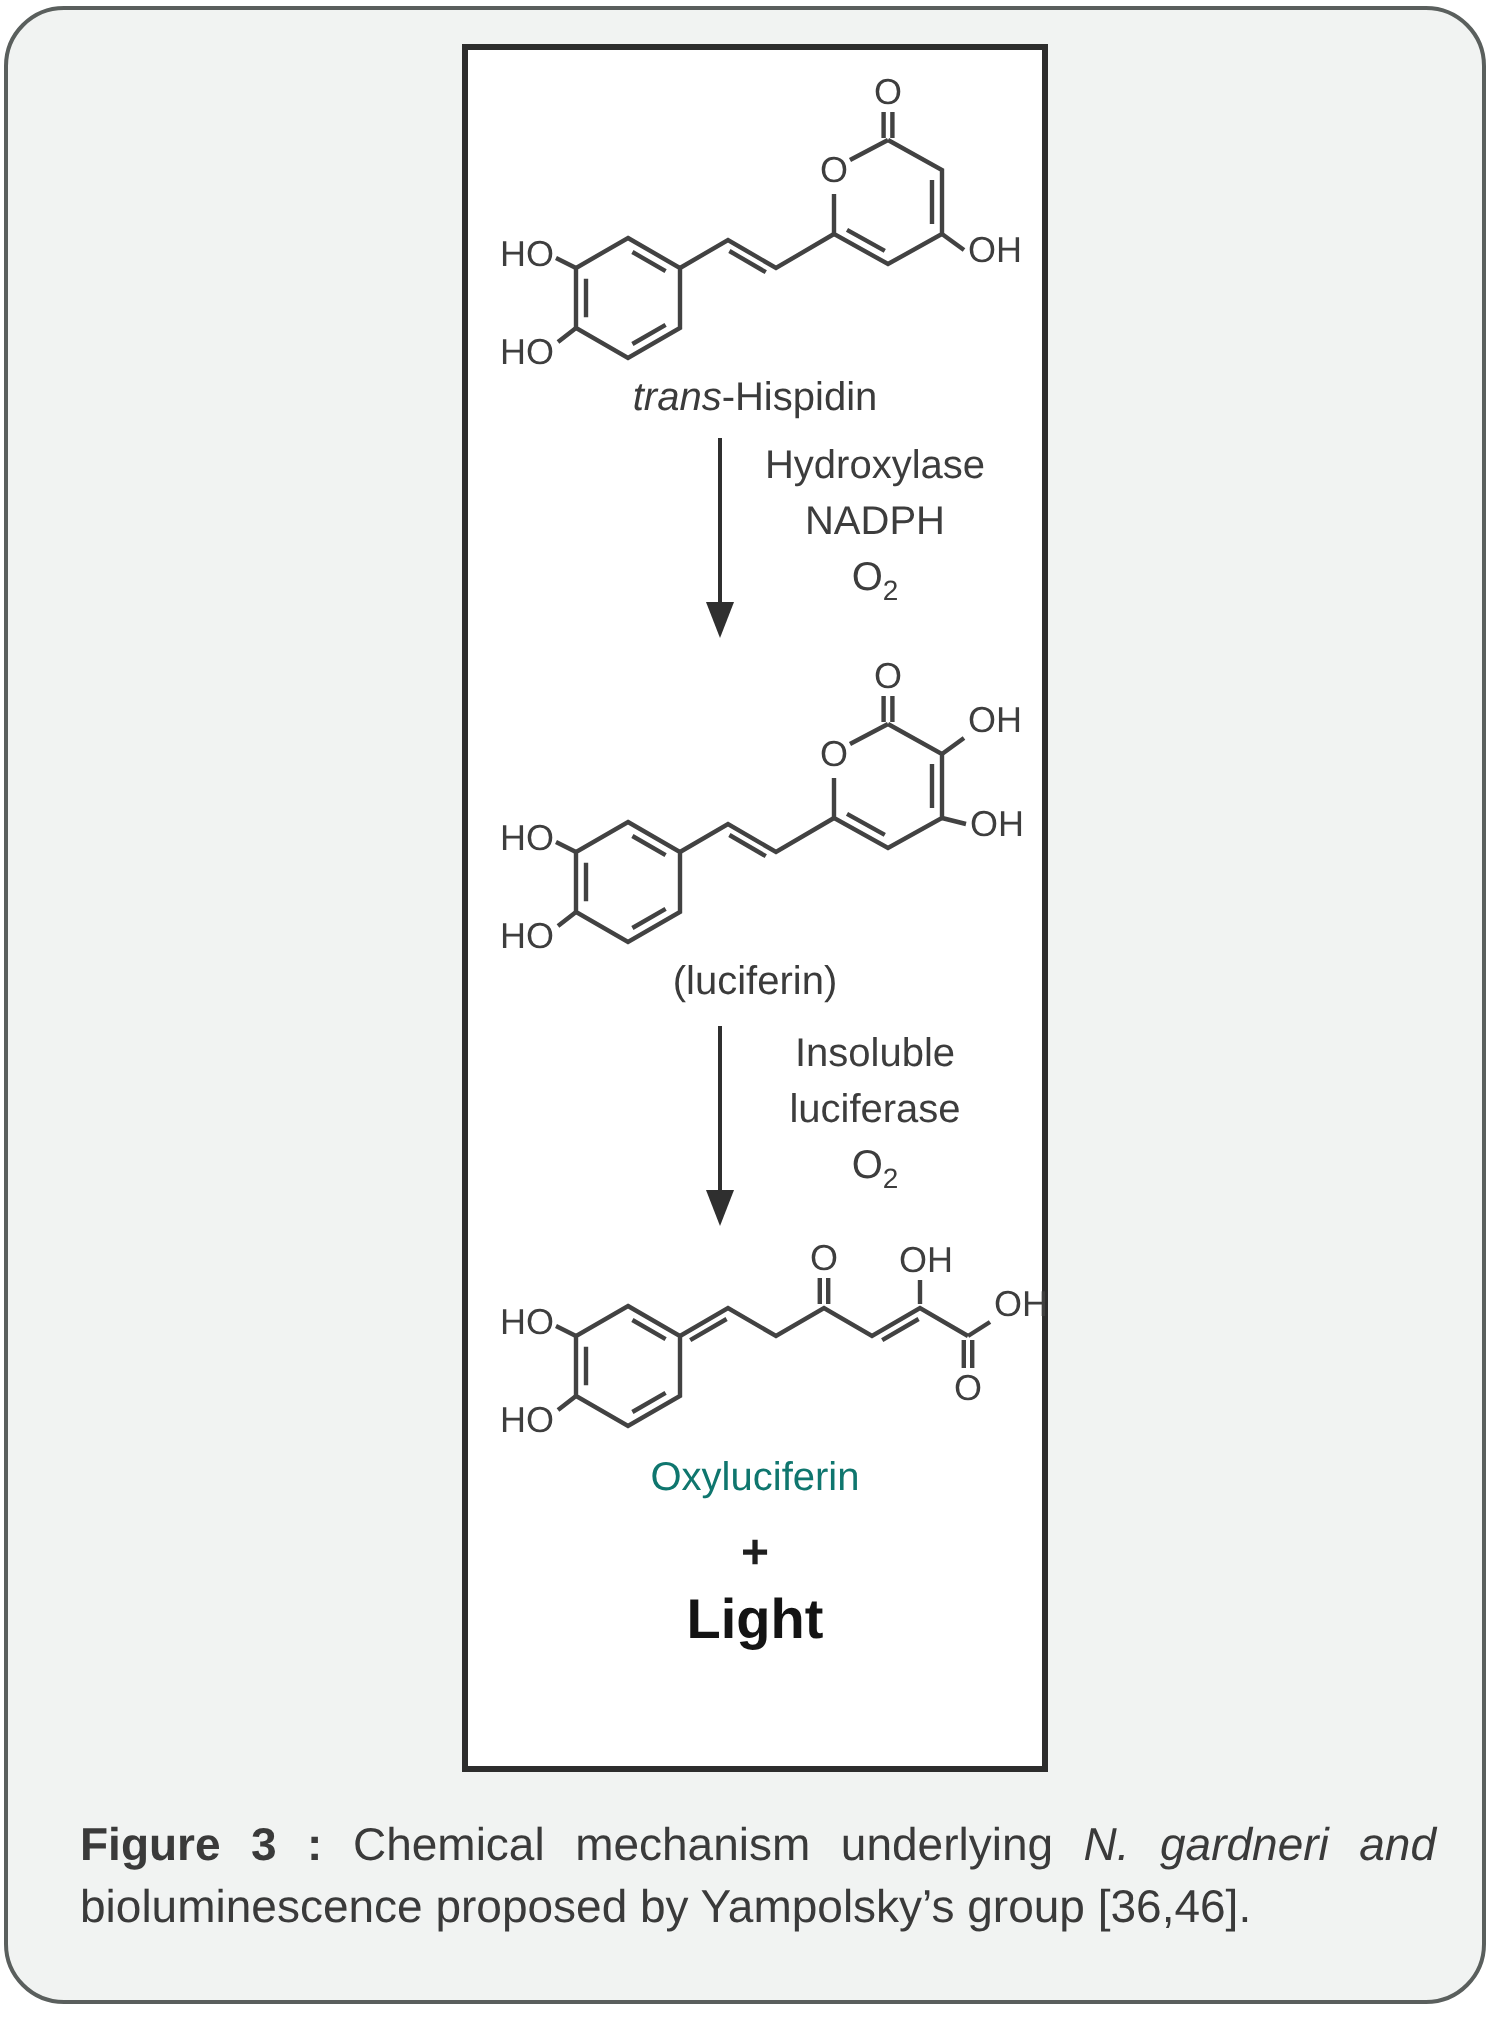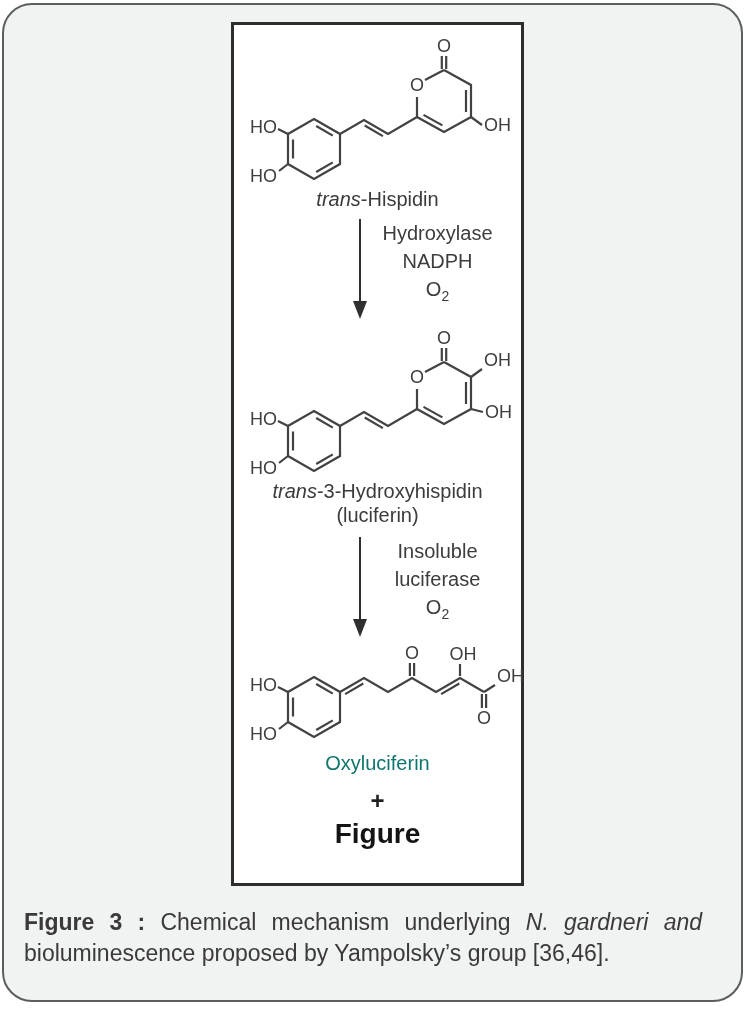--- a/index.html
+++ b/index.html
@@ -33,21 +33,21 @@
     font-size:20px;line-height:28px;color:#3d3d3d;
   }
   .arrow-text sub{font-size:14px;}
   .m-top-12{margin-top:12px;}
   .m-top-10{margin-top:10px;}
   .m-top-8{margin-top:8px;}
   .product-name{font-size:20px;line-height:24px;color:#0f766e;margin-top:6px;}
   .product-plus{font-size:24px;line-height:28px;font-weight:bold;color:#1f1f1f;margin-top:12px;}
   .product-light{font-size:28px;line-height:34px;font-weight:bold;color:#141414;margin-top:2px;}
   .caption{
-    position:absolute;left:20px;top:902px;width:678px;
+    position:absolute;left:36px;top:902px;width:678px;
     font-size:23px;line-height:31px;color:#3a3a3a;
   }
   .caption .l1{text-align:justify;text-align-last:justify;}
   .caption .l2{text-align:left;}
   .caption b{font-weight:bold;}
 </style>
 </head>
 <body>
 
 <div class="card">
@@ -98,21 +98,20 @@
         <path d="M207.8,30 L207.8,17 M212.2,30 L212.2,17"></path>
         <path d="M237,46 L248,38 M237,78 L249,81"></path>
       </g>
       <text x="43" y="94" text-anchor="end">HO</text>
       <text x="43" y="143" text-anchor="end">HO</text>
       <text x="210" y="13" text-anchor="middle">O</text>
       <text x="183" y="52" text-anchor="middle">O</text>
       <text x="250" y="35">OH</text>
       <text x="251" y="87">OH</text>
     </svg>
-    <div class="mol-title"><i>trans</i><span>-3-Hydroxyhispidin</span></div>
     <div class="mol-sub">(luciferin)</div>
 
     <div class="arrow-block m-top-10">
       <svg class="arrow-svg" width="24" height="100" viewBox="0 0 24 100">
         <line x1="12" y1="0" x2="12" y2="84"></line>
         <polygon points="5,82 19,82 12,100"></polygon>
       </svg>
       <div class="arrow-text">
         <div>Insoluble</div>
         <div>luciferase</div>
@@ -134,21 +133,21 @@
       </g>
       <text x="43" y="46" text-anchor="end">HO</text>
       <text x="43" y="95" text-anchor="end">HO</text>
       <text x="178" y="14" text-anchor="middle">O</text>
       <text x="229" y="15" text-anchor="middle">OH</text>
       <text x="263" y="37">OH</text>
       <text x="250" y="79" text-anchor="middle">O</text>
     </svg>
     <div class="product-name">Oxyluciferin</div>
     <div class="product-plus">+</div>
-    <div class="product-light">Figure</div>
+    <div class="product-light">Light</div>
 
   </div>
 
   <div class="caption">
     <div class="l1">
       <b>Figure 3 :</b>
       <span>Chemical mechanism underlying</span>
       <i>N. gardneri and</i>
     </div>
     <div class="l2">bioluminescence proposed by Yampolsky’s group [36,46].</div>

